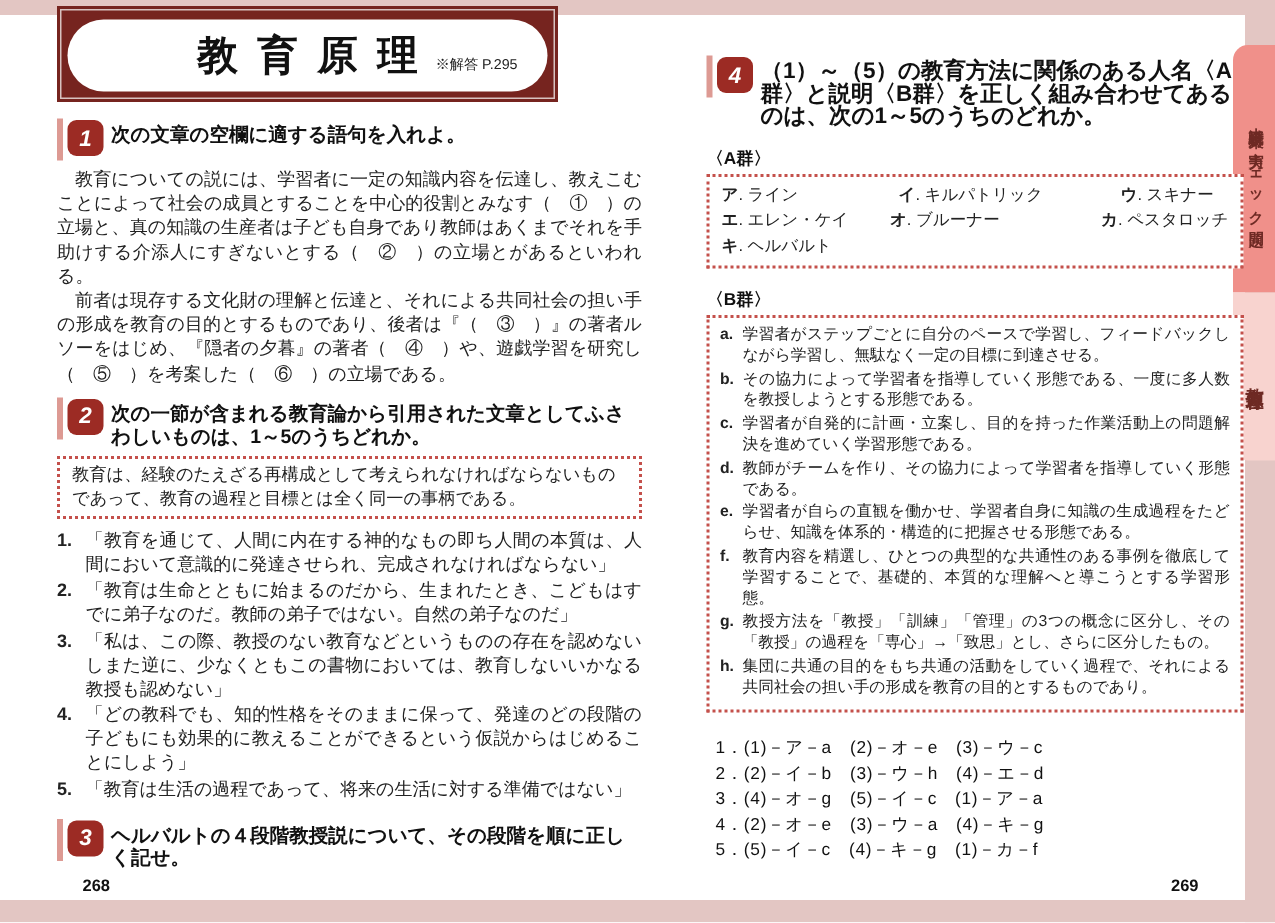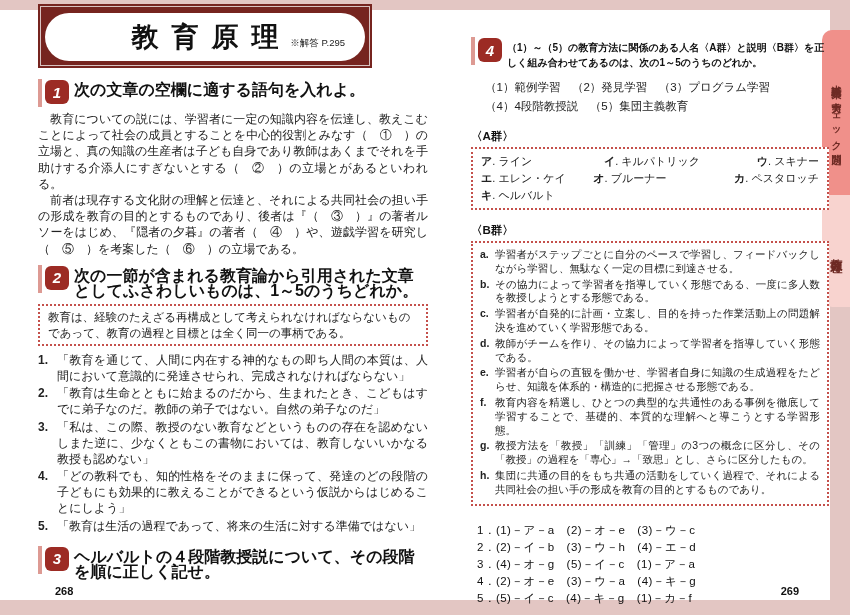--- a/index.html
+++ b/index.html
@@ -35,34 +35,34 @@
   .answer-ref { position:absolute; right:20px; bottom:11px; font-size:9.5px; color:#222; }
   
   .qhead { display:flex; align-items:flex-start; margin-bottom:5px; }
   .qbadge-wrap { position:relative; flex:0 0 36px; height:26px; }
   .qstripe { position:absolute; left:0; top:-1px; width:4px; height:28px; background:#dd9a93; }
   .qnum {
     position:absolute; left:7px; top:0; width:24px; height:24px; background:#9c2b24;
     border-radius:6px; color:#fff; font-style:italic; font-weight:bold; font-size:15px;
     display:flex; align-items:center; justify-content:center;
   }
-  .qtitle { font-weight:bold; font-size:16px; line-height:15.5px; padding-top:2px; color:#111; }
-  .page-right .qtitle { font-size:10px; line-height:15px; }
+  .qtitle { font-weight:bold; font-size:13px; line-height:15.5px; padding-top:2px; color:#111; }
+  .page-right .qtitle { font-size:15px; line-height:15px; }
   
   .para { font-size:12px; line-height:16.2px; text-align:justify; color:#222; }
   .dotted { border:2px dotted #c4504b; background:#fff; }
   .quote-box { margin:5px 0 7px 0; padding:3px 8px; font-size:11.5px; line-height:16px; }
   .opt { display:flex; font-size:12px; line-height:15.8px; margin-bottom:2px; text-align:justify; }
   .opt-num { flex:0 0 19px; font-weight:bold; }
   .opt-text { flex:1; }
   
   .methods { font-size:11.5px; line-height:19px; margin:8px 0 0 14px; }
   .group-label { font-weight:bold; font-size:11.5px; margin-top:13px; color:#111; }
   .a-box { margin-top:3px; padding:4px 8px; font-size:11px; line-height:17px; }
-  .a-row { display:flex;justify-content:space-between; }
+  .a-row { display:flex; }
   .a-item { white-space:nowrap; }
   .a-item.c1 { width:118px; } .a-item.c2 { width:148px; }
   .a-key { font-weight:bold; }
   .b-box { margin-top:3px; padding:4px 7px 5px 7px; }
   .b-item { display:flex; font-size:10.5px; line-height:13.8px; margin:1px 0 2px 0; text-align:justify; }
   .b-key { flex:0 0 15px; font-weight:bold; }
   .b-text { flex:1; }
   .answers { margin:16px 0 0 6px; }
   .ans-line { font-size:11.5px; font-weight:normal; line-height:17px; letter-spacing:0.5px; color:#111; }
   .q3 { margin-top:12px; }
@@ -144,24 +144,20 @@
   <div class="page-right">
 
     <div class="qhead">
       <div class="qbadge-wrap">
         <span class="qstripe"></span>
         <span class="qnum">4</span>
       </div>
       <div class="qtitle">（1）～（5）の教育方法に関係のある人名〈A群〉と説明〈B群〉を正しく組み合わせてあるのは、次の1～5のうちのどれか。</div>
     </div>
 
-    <div class="methods">
-      <div>（1）範例学習　（2）発見学習　（3）プログラム学習</div>
-      <div>（4）4段階教授説　（5）集団主義教育</div>
-    </div>
 
     <div class="group-label">〈A群〉</div>
     <div class="dotted a-box">
       <div class="a-row">
         <span class="a-item c1"><span class="a-key">ア</span><span>. ライン</span></span>
         <span class="a-item c2"><span class="a-key">イ</span><span>. キルパトリック</span></span>
         <span class="a-item"><span class="a-key">ウ</span><span>. スキナー</span></span>
       </div>
       <div class="a-row">
         <span class="a-item c1"><span class="a-key">エ</span><span>. エレン・ケイ</span></span>

